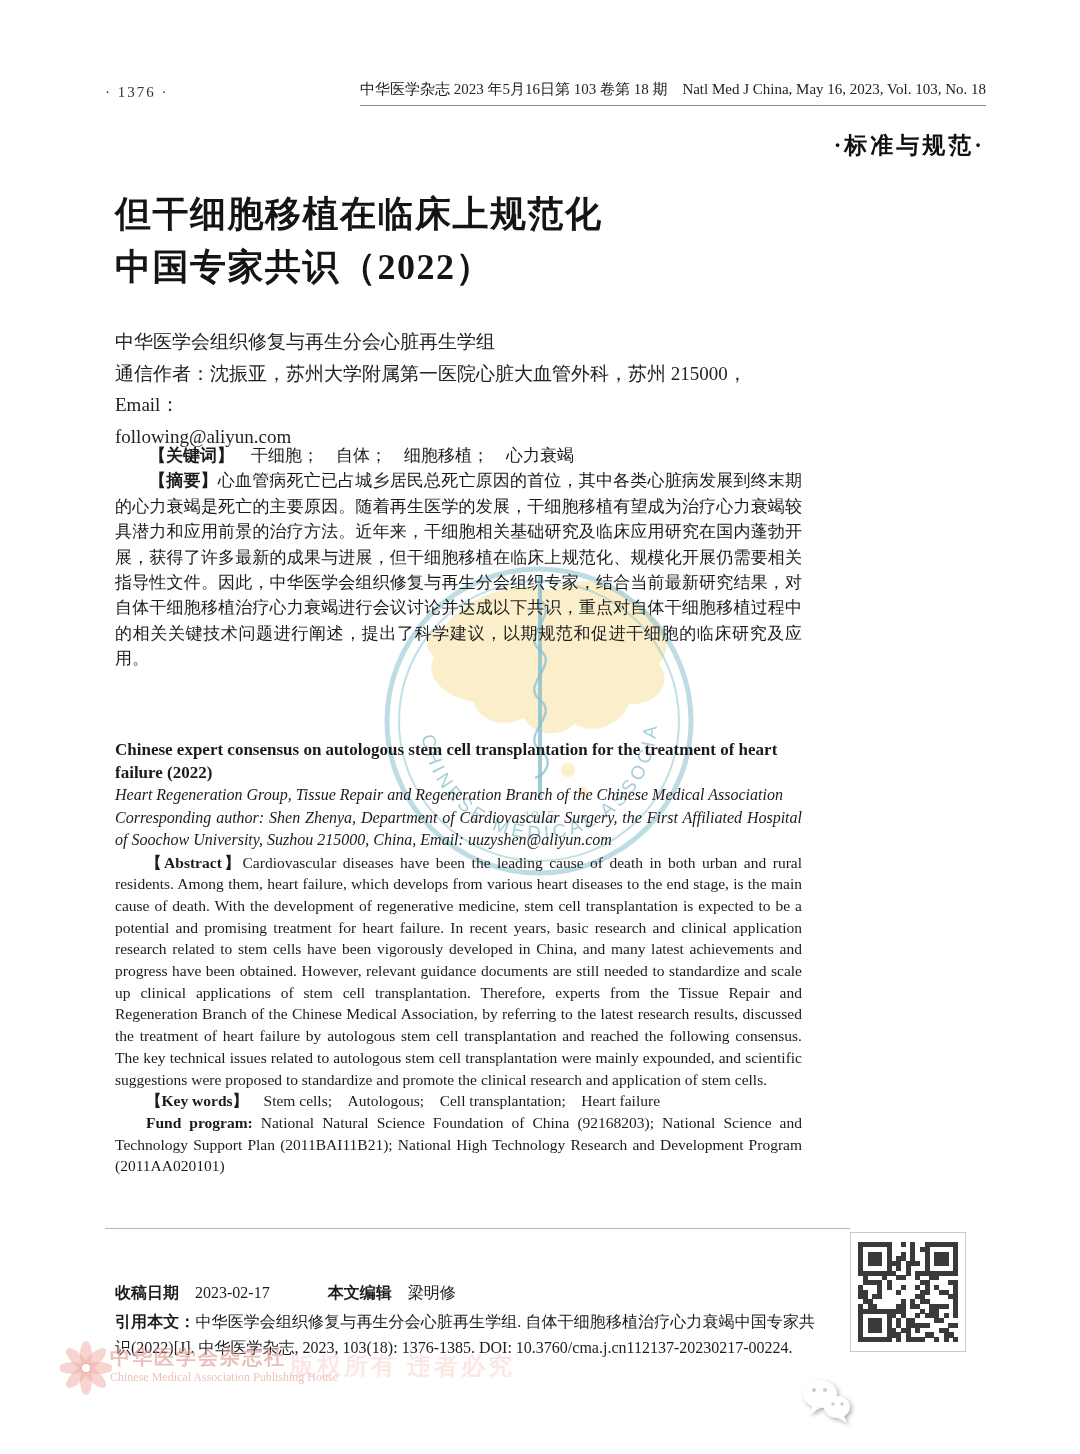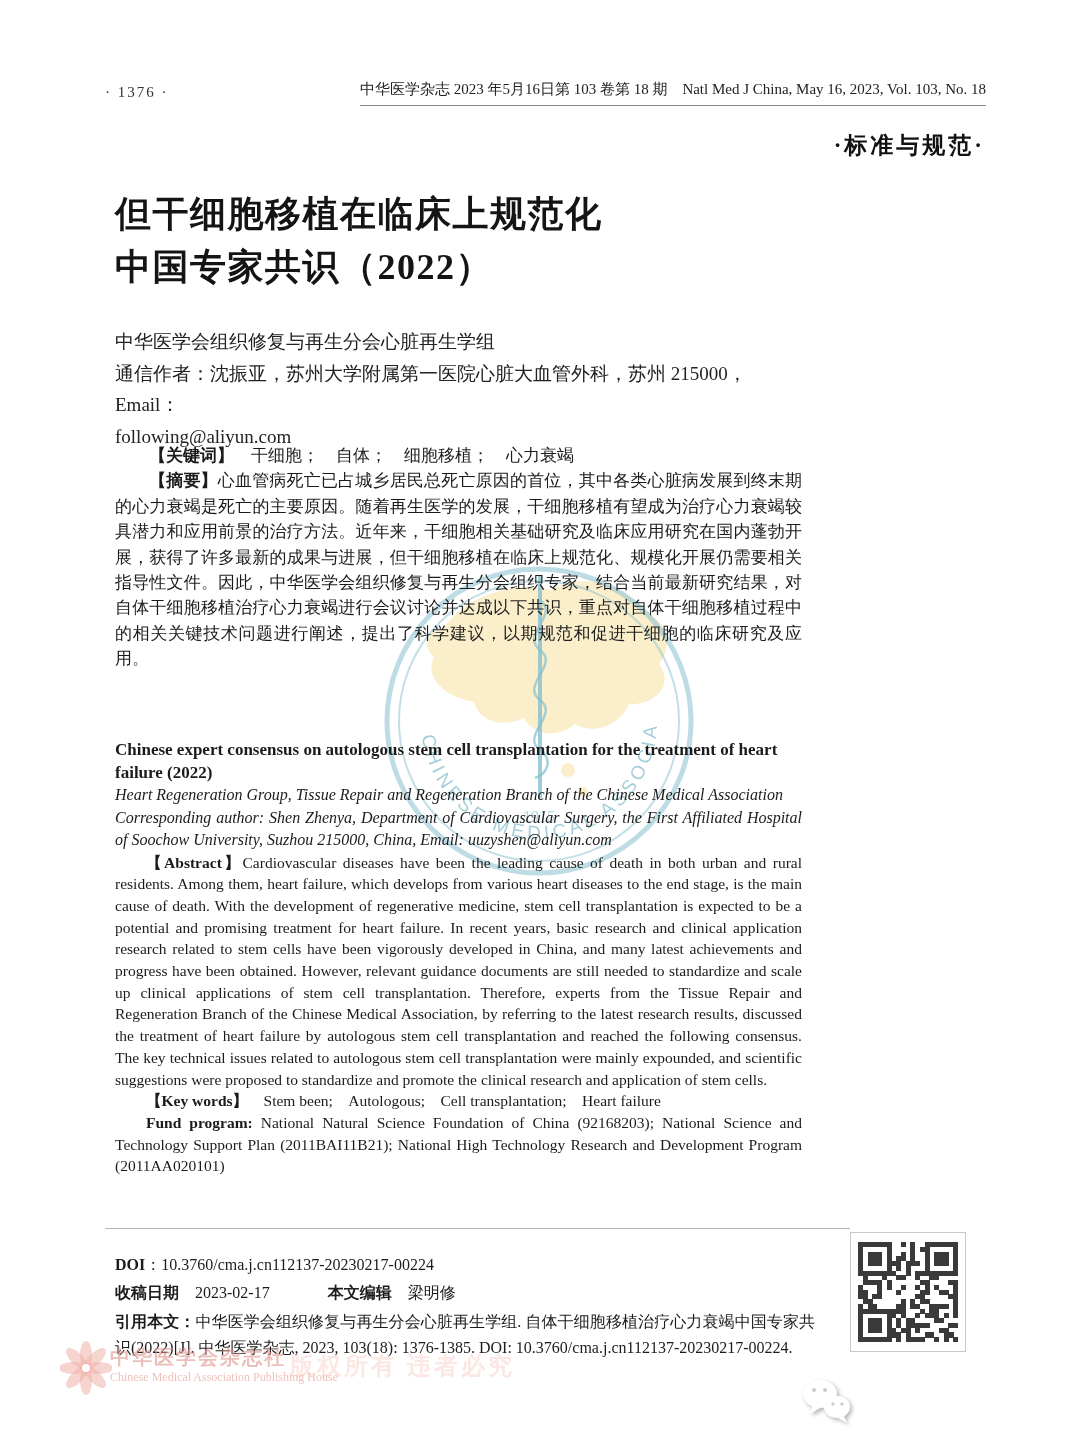--- a/index.html
+++ b/index.html
@@ -104,27 +104,26 @@
   </div>
 
   <div class="abs en-blk z1">
     <p class="en-title">
       <span>Chinese expert consensus on autologous stem cell transplantation for the treatment of heart</span><br>
       <span>failure (2022)</span>
     </p>
     <p class="en-it">Heart Regeneration Group, Tissue Repair and Regeneration Branch of the Chinese Medical Association</p>
     <p class="en-it">Corresponding author: Shen Zhenya, Department of Cardiovascular Surgery, the First Affiliated Hospital of Soochow University, Suzhou 215000, China, Email: uuzyshen@aliyun.com</p>
     <p class="en-abs"><span class="lbl">【Abstract】</span><span>Cardiovascular diseases have been the leading cause of death in both urban and rural residents. Among them, heart failure, which develops from various heart diseases to the end stage, is the main cause of death. With the development of regenerative medicine, stem cell transplantation is expected to be a potential and promising treatment for heart failure. In recent years, basic research and clinical application research related to stem cells have been vigorously developed in China, and many latest achievements and progress have been obtained. However, relevant guidance documents are still needed to standardize and scale up clinical applications of stem cell transplantation. Therefore, experts from the Tissue Repair and Regeneration Branch of the Chinese Medical Association, by referring to the latest research results, discussed the treatment of heart failure by autologous stem cell transplantation and reached the following consensus. The key technical issues related to autologous stem cell transplantation were mainly expounded, and scientific suggestions were proposed to standardize and promote the clinical research and application of stem cells.</span></p>
-    <p class="en-abs"><span class="lbl">【Key words】</span>　<span>Stem been;　Autologous;　Cell transplantation;　Heart failure</span></p>
+    <p class="en-abs"><span class="lbl">【Key words】</span>　<span>Stem cells;　Autologous;　Cell transplantation;　Heart failure</span></p>
     <p class="en-abs"><span class="lbl">Fund program:</span> <span>National Natural Science Foundation of China (92168203); National Science and Technology Support Plan (2011BAI11B21); National High Technology Research and Development Program (2011AA020101)</span></p>
   </div>
 
   <div class="abs rule z1"></div>
 
-  <div class="abs doi-line z1"><span class="lbl">DOI</span><span>：10.3760/cma.j.cn112137-20230217-00224</span></div>
 
   <div class="abs date-line z1"><span class="lbl">收稿日期</span>　<span>2023-02-17</span><span class="gap"></span><span class="lbl">本文编辑</span>　<span>梁明修</span></div>
 
   <div class="abs cite-line z1"><span class="lbl">引用本文：</span><span>中华医学会组织修复与再生分会心脏再生学组. 自体干细胞移植治疗心力衰竭中国专家共识(2022)[J]. 中华医学杂志, 2023, 103(18): 1376-1385. DOI: 10.3760/cma.j.cn112137-20230217-00224.</span></div>
 
   <div class="abs qr-frame z1">
     <div class="qr-grid">
         <div style="left:0px;top:0px;width:5.061904761904762px;height:5.061904761904762px;"></div>
         <div style="left:4.761904761904762px;top:0px;width:5.061904761904762px;height:5.061904761904762px;"></div>
         <div style="left:9.523809523809524px;top:0px;width:5.061904761904762px;height:5.061904761904762px;"></div>

